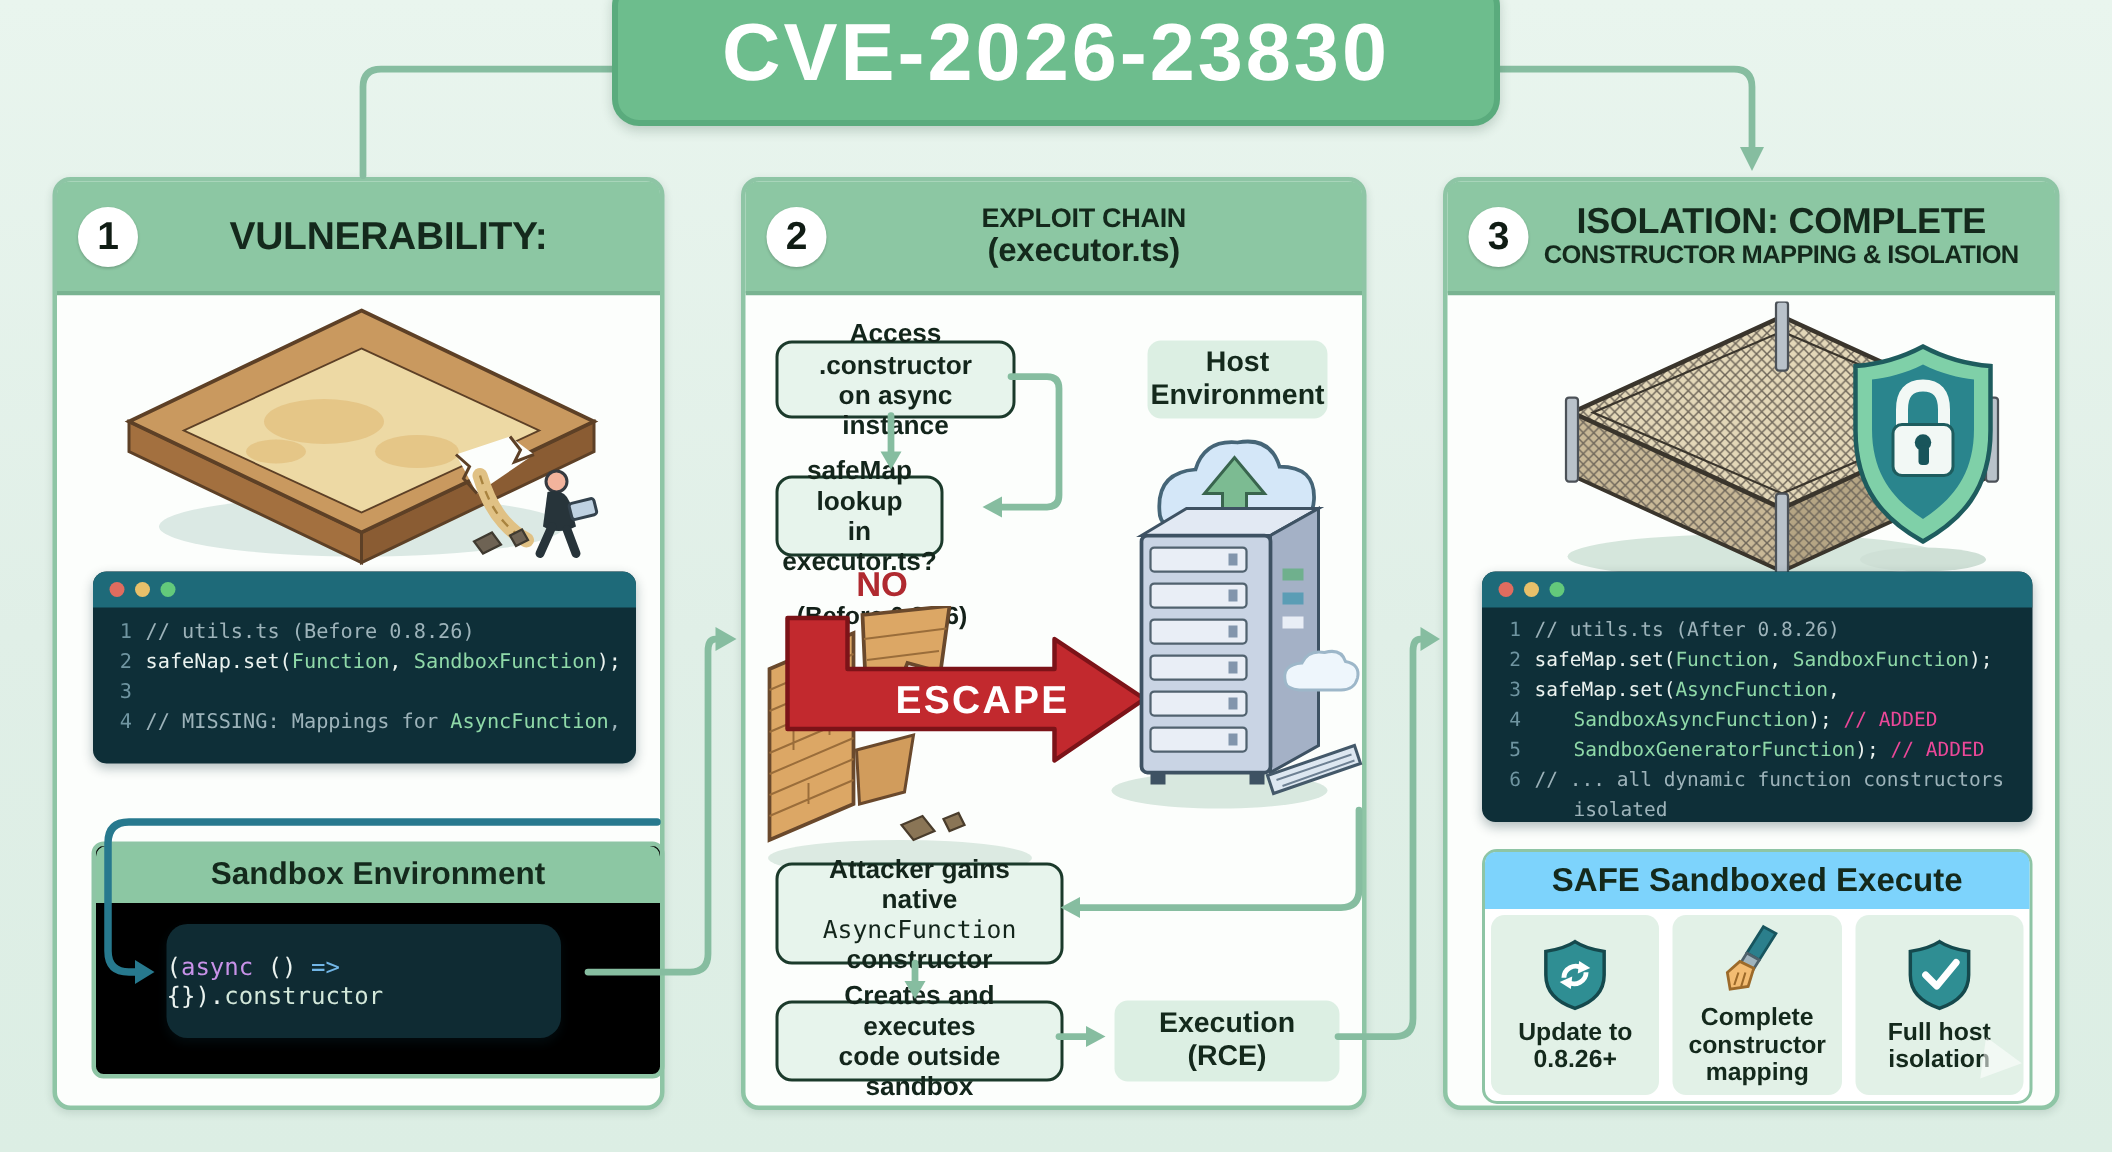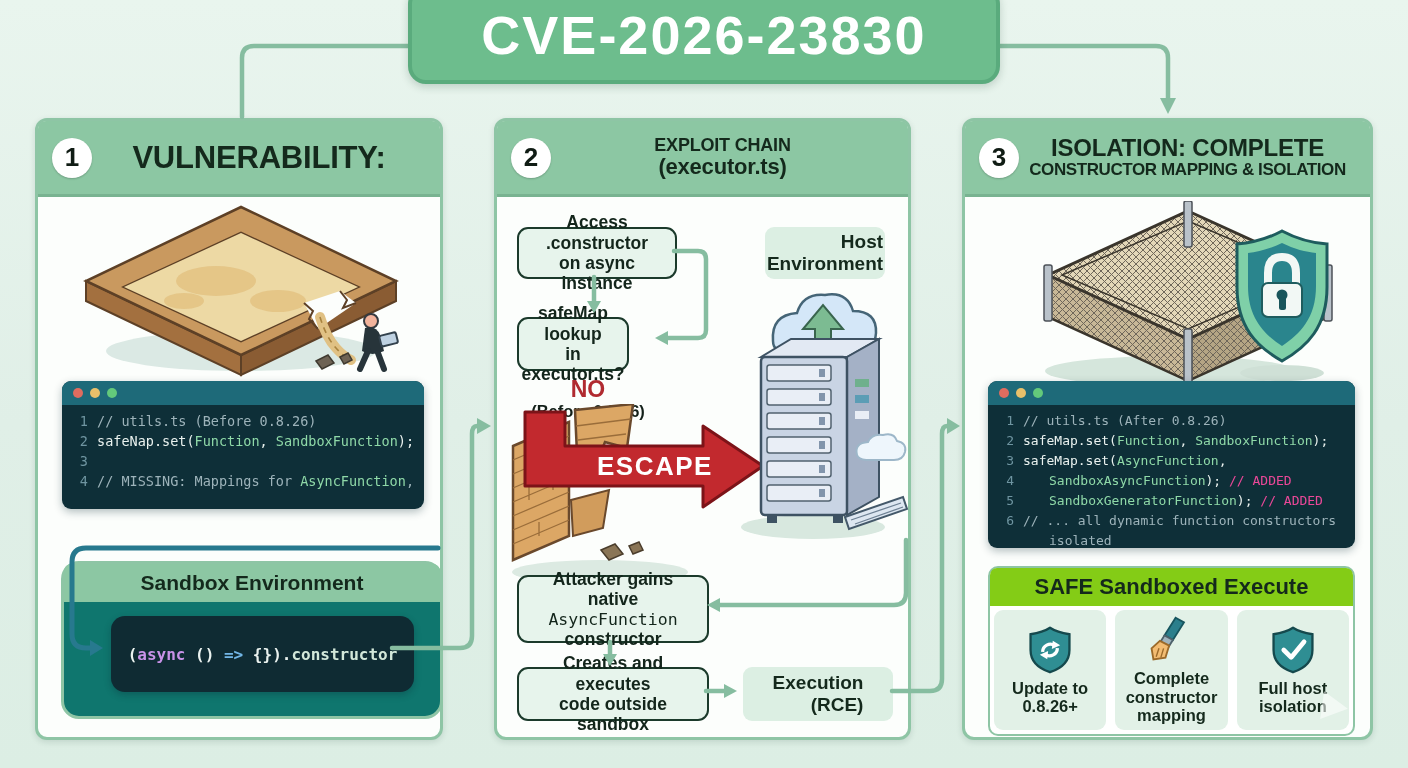--- a/index.html
+++ b/index.html
@@ -6,53 +6,53 @@
   body{font-family:"Liberation Sans",sans-serif;}
   #stage{position:relative;width:1408px;height:768px;overflow:hidden;
     background:linear-gradient(180deg,#e9f5ee 0%,#e0efe7 55%,#dceee4 100%);}
   .panel{position:absolute;top:118px;height:622px;background:#fcfefc;
     border:3px solid #8ec5a5;border-radius:12px;box-shadow:0 2px 6px rgba(20,60,40,.14);box-sizing:border-box;}
   .phead{height:76px;background:#8cc7a3;border-radius:8px 8px 0 0;display:flex;align-items:center;
     padding:0 14px;border-bottom:3px solid #79b391;box-sizing:border-box;}
   .badge{width:40px;height:40px;border-radius:50%;background:#ffffff;color:#101c14;font-size:26px;
     font-weight:bold;display:flex;align-items:center;justify-content:center;flex:none;box-shadow:0 1px 2px rgba(0,0,0,.2);}
   .ptitle{flex:1;text-align:center;color:#14291c;line-height:1.08;letter-spacing:-.2px;}
-  .pt1{font-size:31px;font-weight:800;}
+  .pt1{font-size:26px;font-weight:800;}
   .pt2{font-size:20px;font-weight:800;}
   .p2 .pt1{font-size:18px;} .p2 .pt2{font-size:22px;}
   .p3 .pt1{font-size:24px;} .p3 .pt2{font-size:17px;letter-spacing:-.4px;}
   #title-box{position:absolute;left:408px;top:-14px;width:592px;height:98px;background:#6dbd8d;
     border:4px solid #5aab7d;border-radius:18px;display:flex;align-items:center;justify-content:center;
     color:#ffffff;font-size:54px;font-weight:800;letter-spacing:2px;box-shadow:0 3px 8px rgba(20,60,40,.2);box-sizing:border-box;z-index:7;}
   .codewin{position:absolute;background:#0e2f38;border-radius:9px;box-shadow:0 3px 8px rgba(10,40,50,.3);overflow:hidden;box-sizing:border-box;}
   .codebar{height:24px;background:#1e6a79;display:flex;align-items:center;gap:7px;padding:0 11px;}
   .dot{width:10px;height:10px;border-radius:50%;}
   .dot.r{background:#e06c5f;} .dot.y{background:#e8c06a;} .dot.g{background:#63c97b;}
   .codebody{padding:6px 8px;font-family:"DejaVu Sans Mono",monospace;}
   .cl{display:flex;line-height:20px;white-space:pre;}
   .ln{width:18px;margin-right:9px;color:#6f95a1;text-align:right;flex:none;}
   .cm{color:#9db3ba;} .cp{color:#eaf2ef;} .ci{color:#8fd9a8;} .ca{color:#ec4899;margin-top:30px;}
   .indent{padding-left:38px;}
-  .envbox{position:absolute;border:3px solid #8ec5a5;border-radius:18px;background:#0f766e;box-sizing:border-box;}
+  .envbox{position:absolute;border:3px solid #8ec5a5;border-radius:8px;background:#000000;box-sizing:border-box;}
   .envhead{height:38px;background:#8cc7a3;border-radius:7px 7px 0 0;display:flex;align-items:center;justify-content:center;
     font-size:21px;font-weight:800;color:#14291c;}
   .chip{position:absolute;background:#0f2b33;border-radius:14px;display:flex;align-items:center;justify-content:center;
     font-family:"DejaVu Sans Mono",monospace;font-size:16px;box-shadow:0 3px 7px rgba(10,40,50,.3);}
   .kw{color:#c892e8;} .ar{color:#72b6e6;} .pr{color:#d3e8da;}
   .flowbox{position:absolute;background:#e7f4ec;border:2.5px solid #1b3a2b;border-radius:11px;display:flex;flex-direction:column;
     align-items:center;justify-content:center;text-align:center;font-weight:bold;color:#13251b;font-size:17.5px;
     line-height:1.16;white-space:pre-line;box-sizing:border-box;padding:4px 6px;}
   .softbox{position:absolute;background:#dcefe3;border-radius:9px;display:flex;align-items:center;justify-content:center;
-    text-align:right;font-weight:bold;color:#14291c;font-size:19px;line-height:1.15;white-space:pre-line;box-sizing:border-box;}
+    text-align:center;font-weight:bold;color:#14291c;font-size:19px;line-height:1.15;white-space:pre-line;box-sizing:border-box;}
   .monoline{font-family:"DejaVu Sans Mono",monospace;font-size:16.5px;font-weight:normal;}
   #no-block{position:absolute;left:26px;top:256px;width:130px;text-align:center;line-height:1.1;}
   #no-label{color:#b02a30;font-size:23px;font-weight:800;}
   #before-label{color:#132019;font-size:16.5px;font-weight:800;}
   .safegroup{position:absolute;border:2.5px solid #8ec5a5;border-radius:10px;background:#ffffff;box-sizing:border-box;}
-  .safehead{height:38px;background:#84cc16;border-radius:7px 7px 0 0;display:flex;align-items:center;justify-content:center;
+  .safehead{height:38px;background:#7dd3fc;border-radius:7px 7px 0 0;display:flex;align-items:center;justify-content:center;
     font-size:22px;font-weight:800;color:#14291c;}
   .cards{display:flex;gap:9px;padding:4px;height:calc(100% - 38px);box-sizing:border-box;}
   .card{flex:1;background:#e2f1e7;border-radius:9px;display:flex;flex-direction:column;align-items:center;
     justify-content:center;gap:4px;text-align:center;font-size:16.5px;font-weight:800;color:#14291c;
     line-height:1.12;white-space:pre-line;padding:4px 2px;box-sizing:border-box;}
   svg{display:block;}
   .ill{position:absolute;}
   #connectors{position:absolute;left:0;top:0;z-index:6;pointer-events:none;}
   #watermark{position:absolute;right:22px;bottom:16px;width:0;height:0;border-left:26px solid rgba(255,255,255,.55);
     border-top:14px solid transparent;border-bottom:14px solid transparent;transform:rotate(8deg);z-index:8;}
@@ -109,21 +109,21 @@
         <div class="cl"><span class="ln">3</span></div>
         <div class="cl"><span class="ln">4</span><span><span class="cm">// MISSING: Mappings for </span><span class="ci">AsyncFunction</span><span class="cm">,</span></span></div>
         <div class="cl"><span class="ln"></span></div>
       </div>
     </div>
 
     <div class="envbox" style="left:23px;top:440px;width:382px;height:158px;">
       <div class="envhead">
         <span>Sandbox Environment</span>
       </div>
-      <div class="chip" style="left:47px;top:52px;width:303px;height:76px;font-weight:bold;">
+      <div class="chip" style="left:47px;top:52px;width:263px;height:76px;">
         <span><span class="cp">(</span><span class="kw">async</span><span class="cp"> () </span><span class="ar">=&gt;</span><span class="cp"> {}).</span><span class="pr">constructor</span></span>
       </div>
     </div>
   </div>
 
   <div class="panel p2" style="left:494px;width:417px;">
     <div class="phead">
       <div class="badge">2</div>
       <div class="ptitle">
         <div class="pt1">EXPLOIT CHAIN</div>

